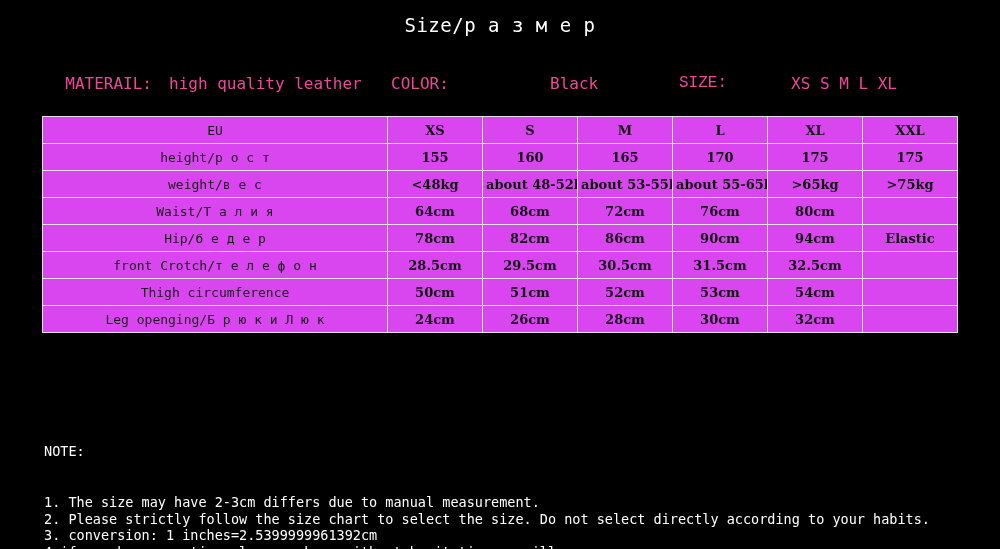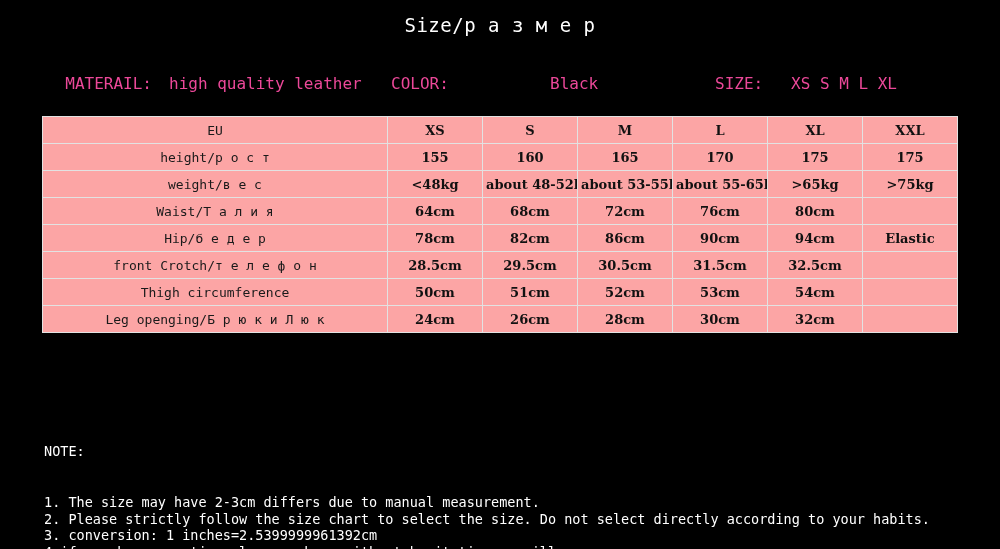--- a/index.html
+++ b/index.html
@@ -37,31 +37,31 @@
     width: 920px;
     height: 24px;
     font-size: 16px;
     color: #ec4899;
     white-space: pre;
   }
   .specline span { position: absolute; top: 0; white-space: pre; }
   .sp-material-value { left: 123px; }
   .sp-color-label    { left: 345px; }
   .sp-color-value    { left: 504px; }
-  .sp-size-label     { left: 669px; }
+  .sp-size-label     { left: 633px; font-family: Liberation Mono, monospace; }
   .sp-size-value     { left: 745px; }
 
   
   .chart-table {
     position: absolute;
     left: 42px;
     top: 116px;
     width: 916px;
     border-collapse: collapse;
-    background: #fca5a5;
+    background: #d946ef;
     color: #111111;
     table-layout: fixed;
     font-family: "DejaVu Serif", "Liberation Serif", serif;
   }
   .chart-table td {
     border: 1px solid #e2e2e2;
     height: 26px;
     padding: 0 2px;
     text-align: center;
     vertical-align: middle;

